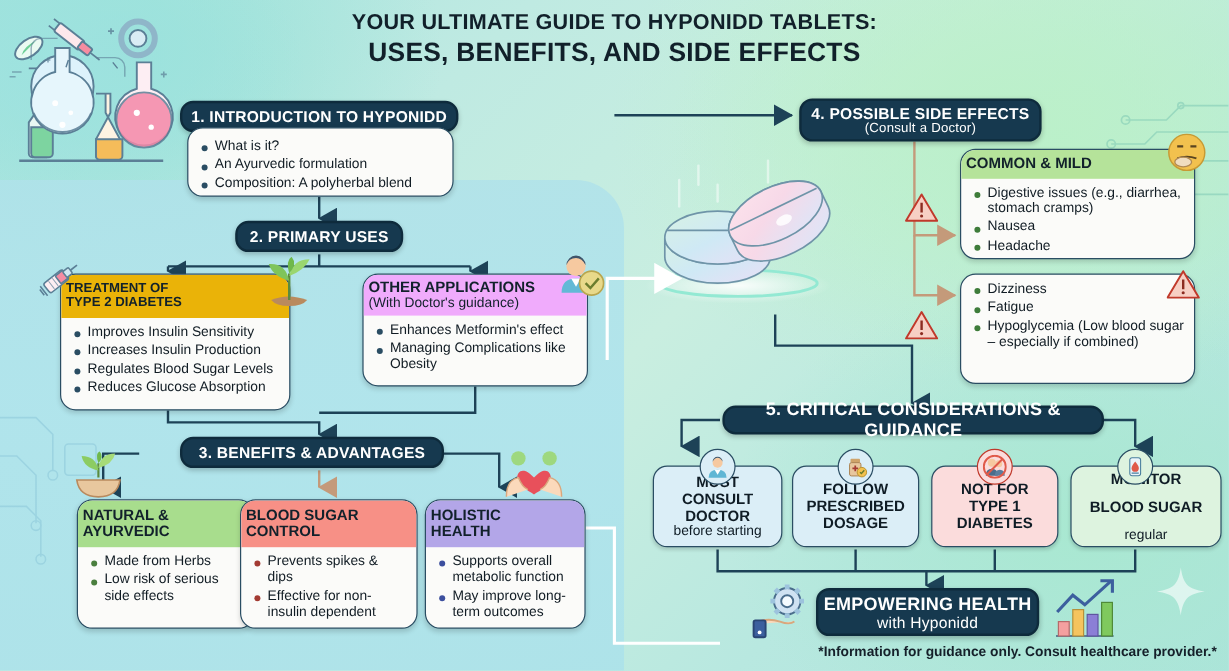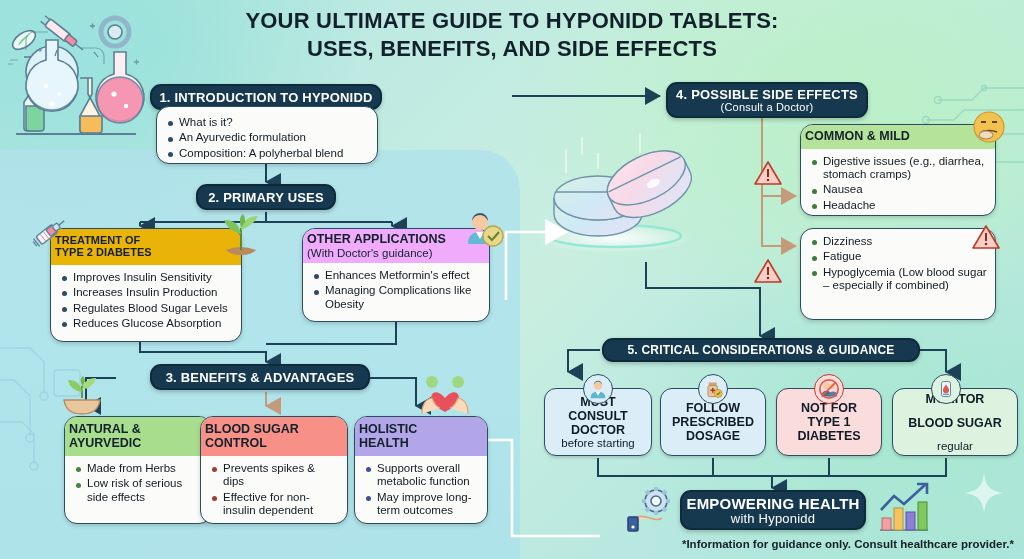--- a/index.html
+++ b/index.html
@@ -295,21 +295,21 @@
 
     <g fill="none" stroke="#c49a7a" stroke-width="2">
       <path d="M266 392 V406" marker-end="url(#arrTan)"></path>
 
       <path d="M762 118 V196 H796" marker-end="url(#arrRightTan)"></path>
       <path d="M762 196 V246 H796" marker-end="url(#arrRightTan)"></path>
     </g>
   </svg>
 
   <div class="node" style="left:0; top:8px; width:1024px; text-align:center;">
-    <div style="font-size:22px; font-weight:bold; color:#11202a; letter-spacing:.2px;">YOUR ULTIMATE GUIDE TO HYPONIDD TABLETS:</div>
+    <div style="font-size:18px; font-weight:bold; color:#11202a; letter-spacing:.2px;">YOUR ULTIMATE GUIDE TO HYPONIDD TABLETS:</div>
     <div style="font-size:22px; font-weight:bold; color:#11202a; letter-spacing:.2px; margin-top:2px;">USES, BENEFITS, AND SIDE EFFECTS</div>
   </div>
 
   <div class="dark-pill" style="left:150px; top:84px; width:232px; height:26px; font-size:13px;">
     <span>1. INTRODUCTION TO HYPONIDD</span>
   </div>
   <div class="card" style="left:156px; top:106px; width:222px; height:58px; font-size:11.5px; --bullet:#2a4d63;">
     <ul style="padding-top:9px;">
       <li>What is it?</li>
       <li>An Ayurvedic formulation</li>
@@ -466,21 +466,21 @@
     <path d="M14 2 L27 24 H1 z" fill="#f7cfc4" stroke="#c0392b" stroke-width="1.6" stroke-linejoin="round"></path>
     <path d="M14 9 v8" stroke="#8c2b20" stroke-width="2"></path>
       <circle cx="14" cy="20" r="1.3" fill="#8c2b20"></circle>
   </svg>
   <svg class="free-icon" style="left:972px; top:224px; width:28px; height:26px;" viewBox="0 0 28 26">
     <path d="M14 2 L27 24 H1 z" fill="#f7cfc4" stroke="#c0392b" stroke-width="1.6" stroke-linejoin="round"></path>
     <path d="M14 9 v8" stroke="#8c2b20" stroke-width="2"></path>
       <circle cx="14" cy="20" r="1.3" fill="#8c2b20"></circle>
   </svg>
 
-  <div class="dark-pill" style="left:602px; top:338px; width:318px; height:24px; font-size:12px;">
+  <div class="dark-pill" style="left:602px; top:338px; width:318px; height:24px; font-size:15px;">
     <span>5. CRITICAL CONSIDERATIONS &amp; GUIDANCE</span>
   </div>
 
   <div class="plain-card" style="left:544px; top:388px; width:108px; height:68px; background:#dbeef7; font-size:12.5px;">
     <span>MUST</span>
     <span>CONSULT</span>
     <span>DOCTOR</span>
     <span class="sub" style="font-size:11.5px;">before starting</span>
   </div>
   <div class="badge-icon" style="left:583px; top:374px; background:#dbeef7;">

